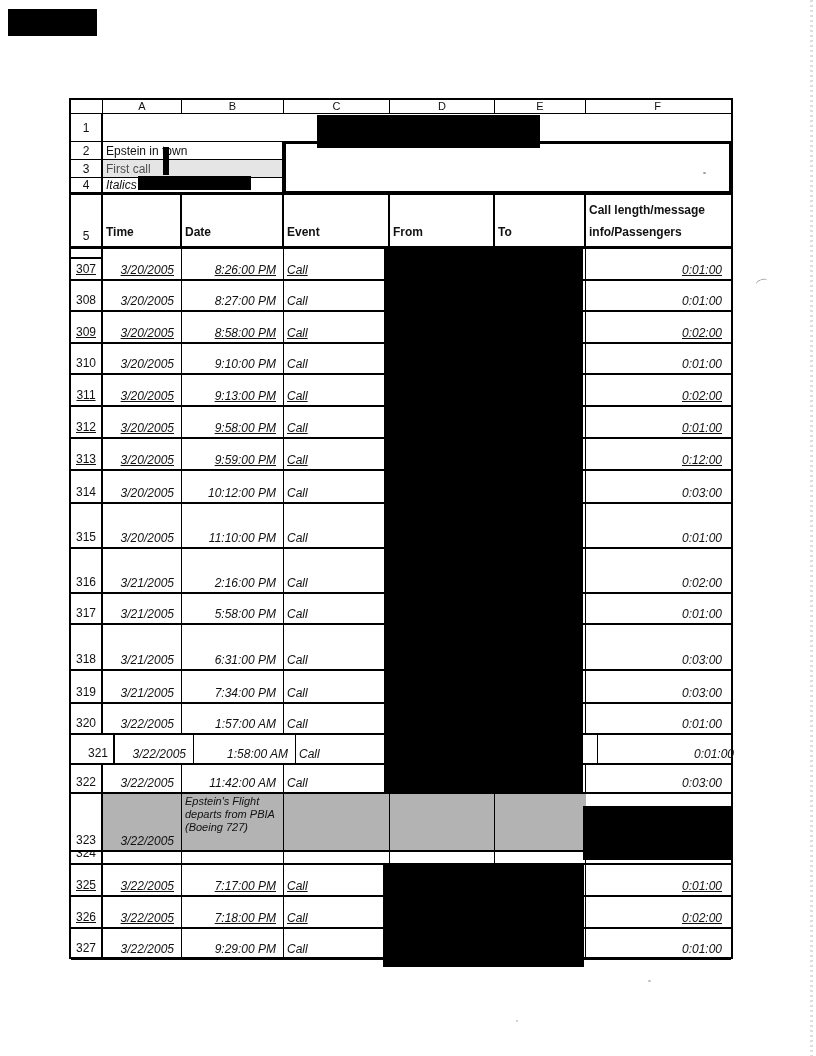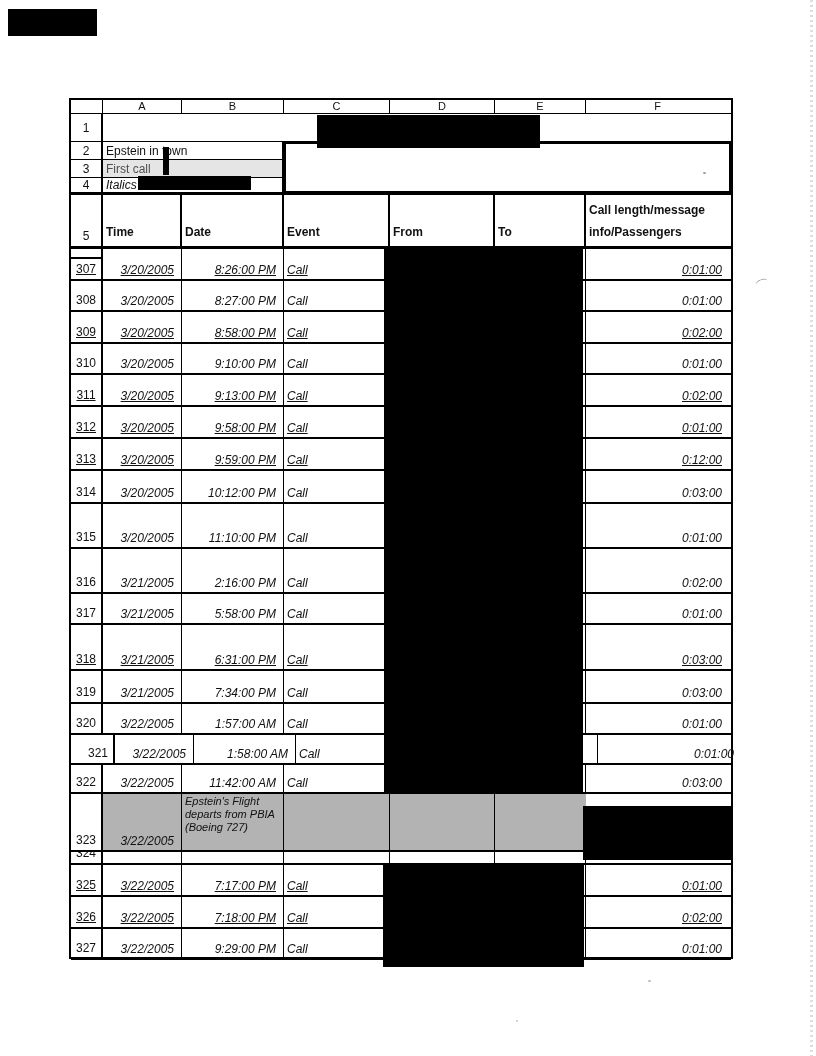--- a/index.html
+++ b/index.html
@@ -51,21 +51,21 @@
   #rows{position:absolute;left:0;top:149px;width:660px;}
   .r{border-bottom:2px solid #000;box-sizing:border-box;}
   .r .cell{border-right:1px solid #000;font-size:12px;display:flex;
            align-items:flex-end;padding-bottom:2px;line-height:13px;}
   .r .cell.cnum{border-right:2px solid #000;justify-content:center;padding-bottom:3px;}
   .r .cell:last-child{border-right:none;}
   .ital{font-style:italic;}
   .rt{justify-content:flex-end;padding-right:7px;}
   .lf{justify-content:flex-start;padding-left:3px;}
   .h32{height:32px;text-decoration:underline;}.h31{height:31px;}.h30{height:30px;padding-left:12px;}.h29{height:29px;}
-  .h33{height:33px;}.h45{height:45px;}.h46{height:46px;text-decoration:underline;}.h58{height:58px;}.h13{height:13px;}
+  .h33{height:33px;}.h45{height:45px;}.h46{height:46px;}.h58{height:58px;}.h13{height:13px;}
   .r.hl .cell{background:#b3b3b3;}
   .r.hl .cell.cnum{background:#fff;}
   .r.hl .cEvent{font-size:11px;line-height:13px;align-items:flex-start;padding-top:1px;}
 
   
   .blk{position:absolute;background:#000;z-index:5;}
   .artifact{position:absolute;z-index:6;}
   #edge-noise{left:810px;top:0;width:3px;height:1056px;
       background:repeating-linear-gradient(#c4c4c4 0 2px,transparent 2px 5px);opacity:.55;}
   #overline-307{left:70px;top:257px;width:33px;height:2px;background:#000;z-index:7;}

